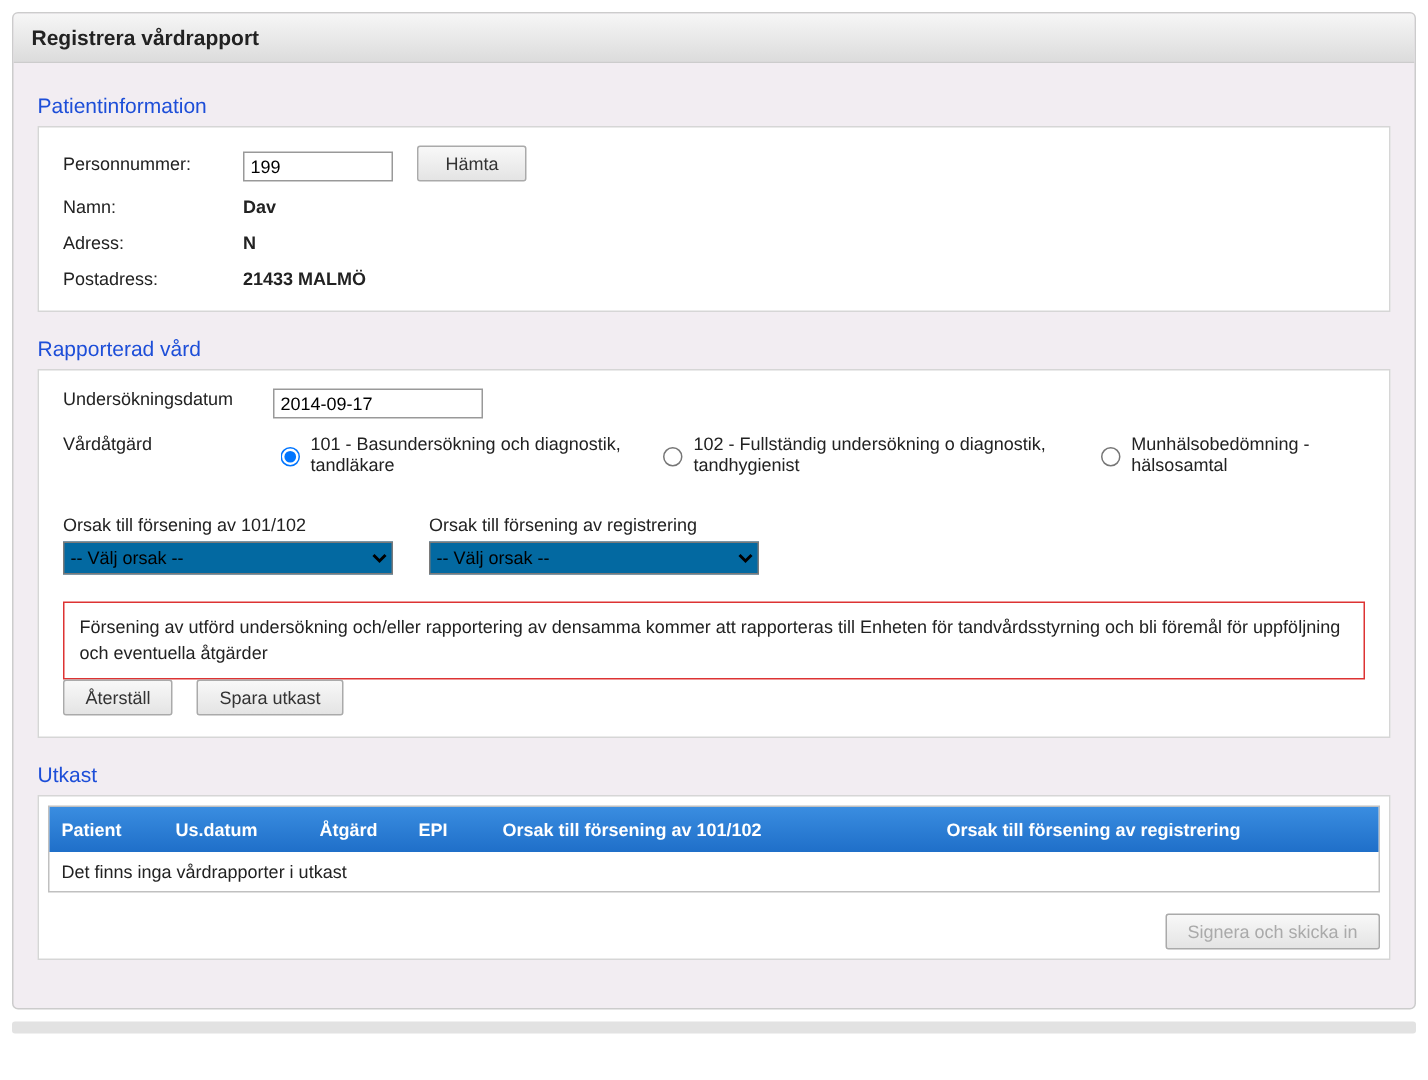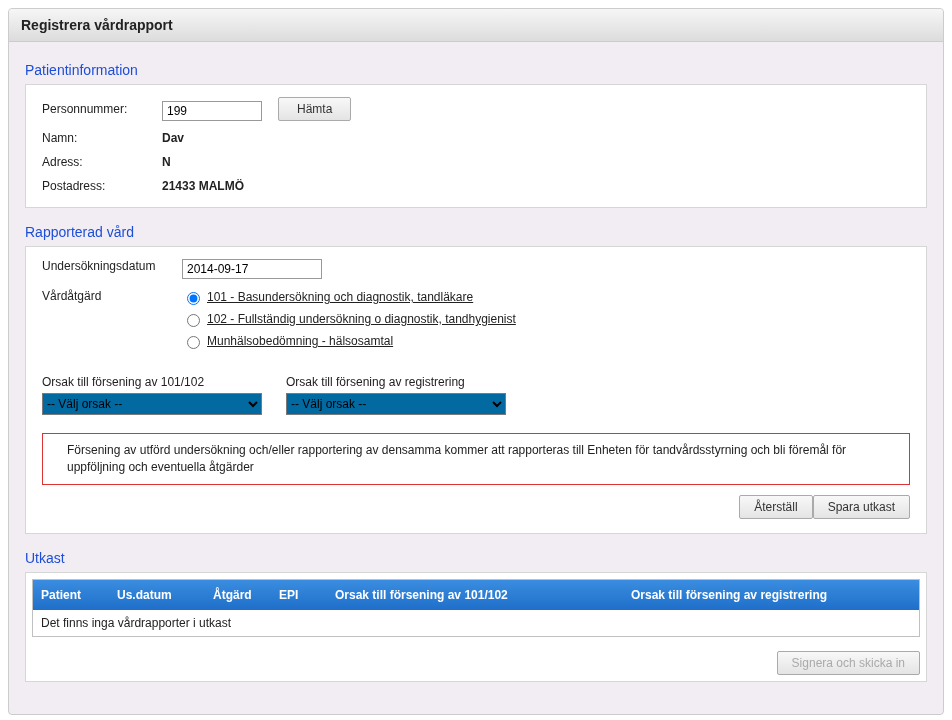--- a/index.html
+++ b/index.html
@@ -75,23 +75,22 @@
   .btn:disabled {
     color: #aaa;
     cursor: default;
   }
   .btn-hamta {
     margin-left: 16px;
     padding: 4px 18px;
   }
   .radio-group {
     display: flex;
-    flex-direction: column;
+    flex-direction: row;
     gap: 6px;
-    text-decoration: underline;
   }
   .radio-item {
     display: flex;
     align-items: center;
     gap: 4px;
   }
   .selects-row {
     display: flex;
     gap: 24px;
     margin-top: 26px;
@@ -107,30 +106,28 @@
   select {
     font-family: inherit;
     font-size: 12px;
     border: 1px solid #7a7a7a;
     height: 22px;
     width: 220px;
     background: #0369a1;
   }
   .warning-box {
     border: 1px solid #d33;
-    padding: 8px 24px;
+    padding: 8px 10px;
     margin-top: 18px;
     font-size: 12px;
     line-height: 1.4;
   }
   .action-row {
     display: flex;
-    justify-content: flex-end;
-    gap: 0;
-    margin-top: 10px;
+    gap: 16px;
   }
   .utkast-table {
     border: 1px solid #c0c0c0;
     background: #fff;
   }
   .utkast-header {
     background: linear-gradient(#3a8de0, #1f6fc9);
     color: #fff;
     font-weight: bold;
     display: flex;

